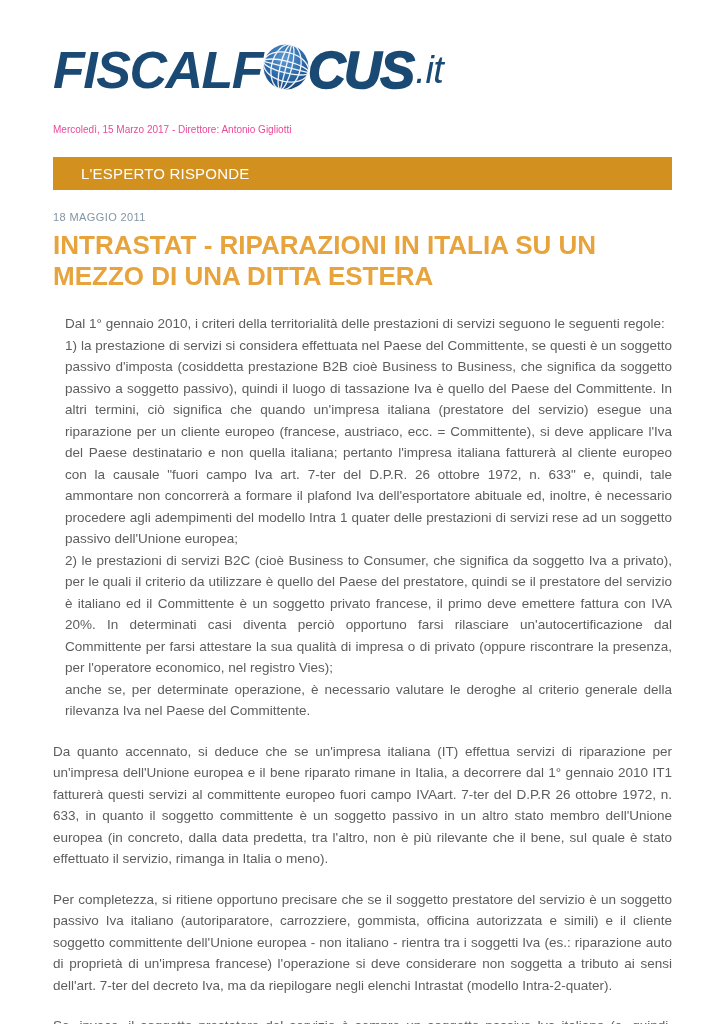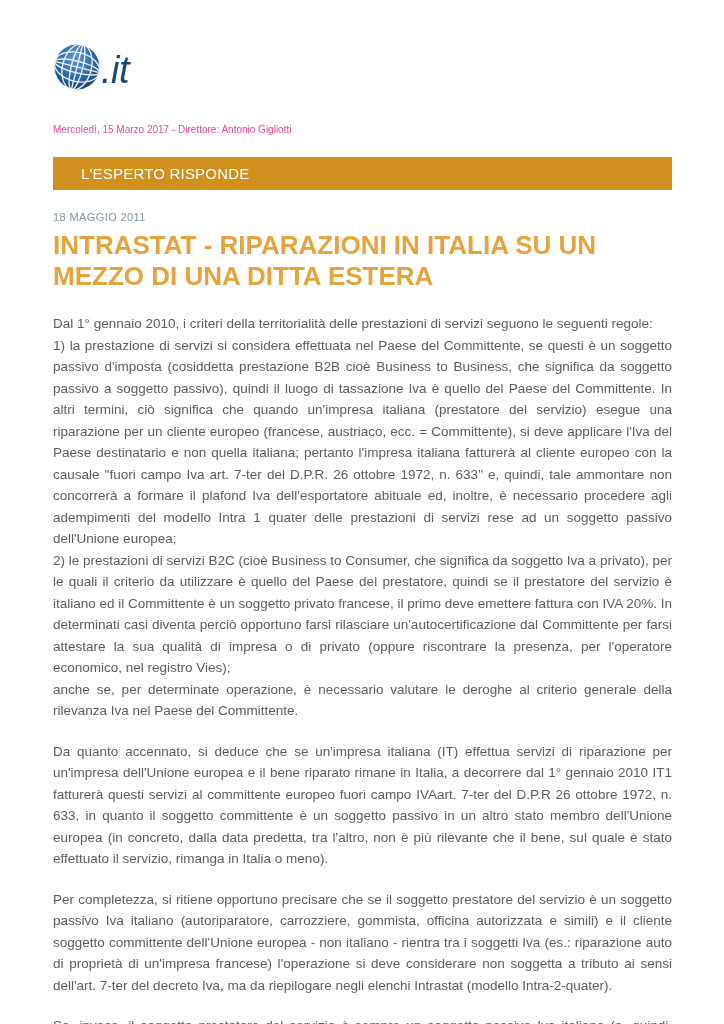--- a/index.html
+++ b/index.html
@@ -32,32 +32,33 @@
 
   
   .article-date{
     margin-top:21px;font-size:11px;font-weight:400;color:#8295a4;letter-spacing:0.4px;
   }
   .article-title{
     margin-top:7px;font-size:26px;line-height:31px;color:#e7a33c;font-weight:700;
   }
   .article-body{margin-top:21px;}
   .para{margin-top:19px;}
-  .para:first-child{margin-top:0;}
+  .para:first-child{margin-top:0;margin-left:12px;}
   .seg{
     font-size:13.5px;line-height:21.5px;color:#5d5d5d;text-align:justify;
   }
 </style>
 </head>
 <body>
 
 <div class="page">
 
   <div class="logo-row">
     <div class="logo-text">
+      <span class="logo-light">FISCALF</span>
         <span class="logo-globe">
         <svg width="50" height="50" viewBox="0 0 64 64" aria-hidden="true">
           <defs>
             <radialGradient id="globeGrad" cx="42%" cy="32%" r="78%">
               <stop offset="0%" stop-color="#5d9bd4"></stop>
               <stop offset="55%" stop-color="#2a67a8"></stop>
               <stop offset="100%" stop-color="#123c68"></stop>
             </radialGradient>
           </defs>
           <g transform="rotate(14 32 32)">
@@ -67,20 +68,21 @@
               <ellipse cx="32" cy="32" rx="18.5" ry="29.5"></ellipse>
               <ellipse cx="32" cy="32" rx="7.5" ry="29.5"></ellipse>
               <line x1="32" y1="2.5" x2="32" y2="61.5"></line>
               <ellipse cx="32" cy="32" rx="29.5" ry="18.5"></ellipse>
               <ellipse cx="32" cy="32" rx="29.5" ry="7.5"></ellipse>
               <line x1="2.5" y1="32" x2="61.5" y2="32"></line>
             </g>
           </g>
         </svg>
       </span>
+        <span class="logo-bold">CUS</span>
         <span class="logo-tld">.it</span>
     </div>
   </div>
 
   <div class="tagline">Mercoledì, 15 Marzo 2017 - Direttore: Antonio Gigliotti</div>
 
   <div class="banner">
     <span>L'ESPERTO RISPONDE</span>
   </div>
 

